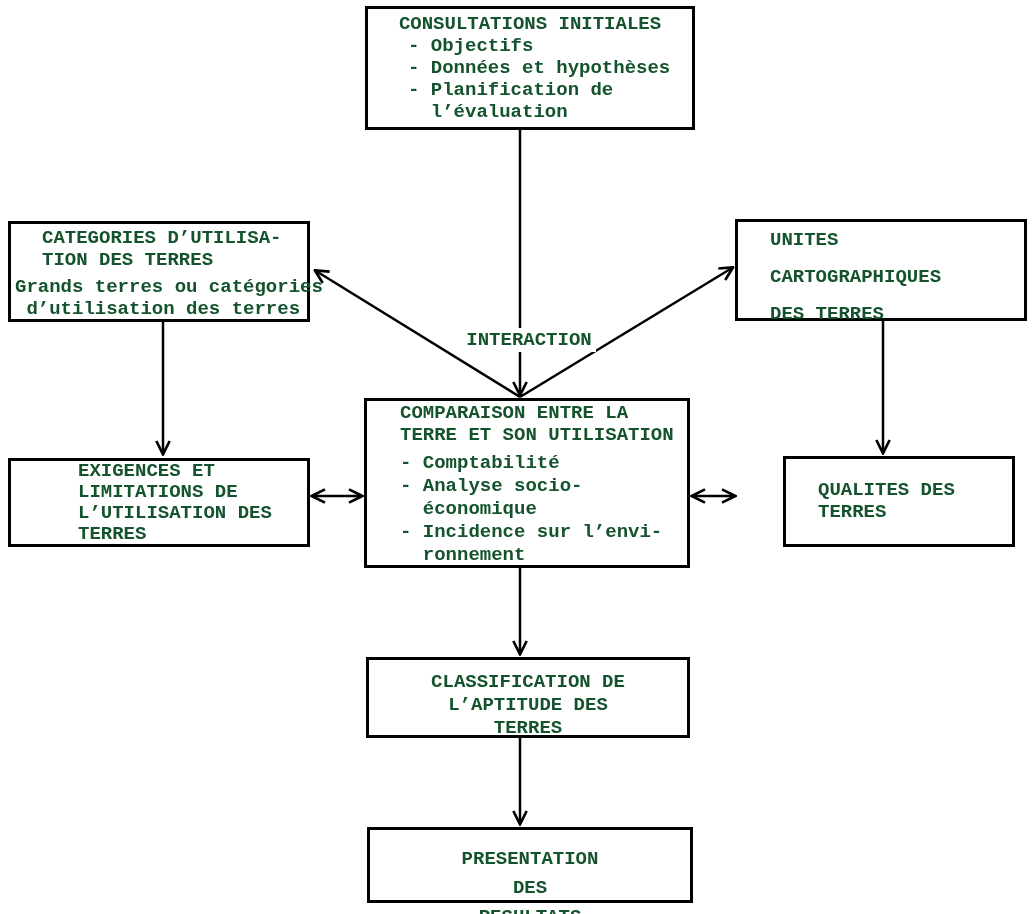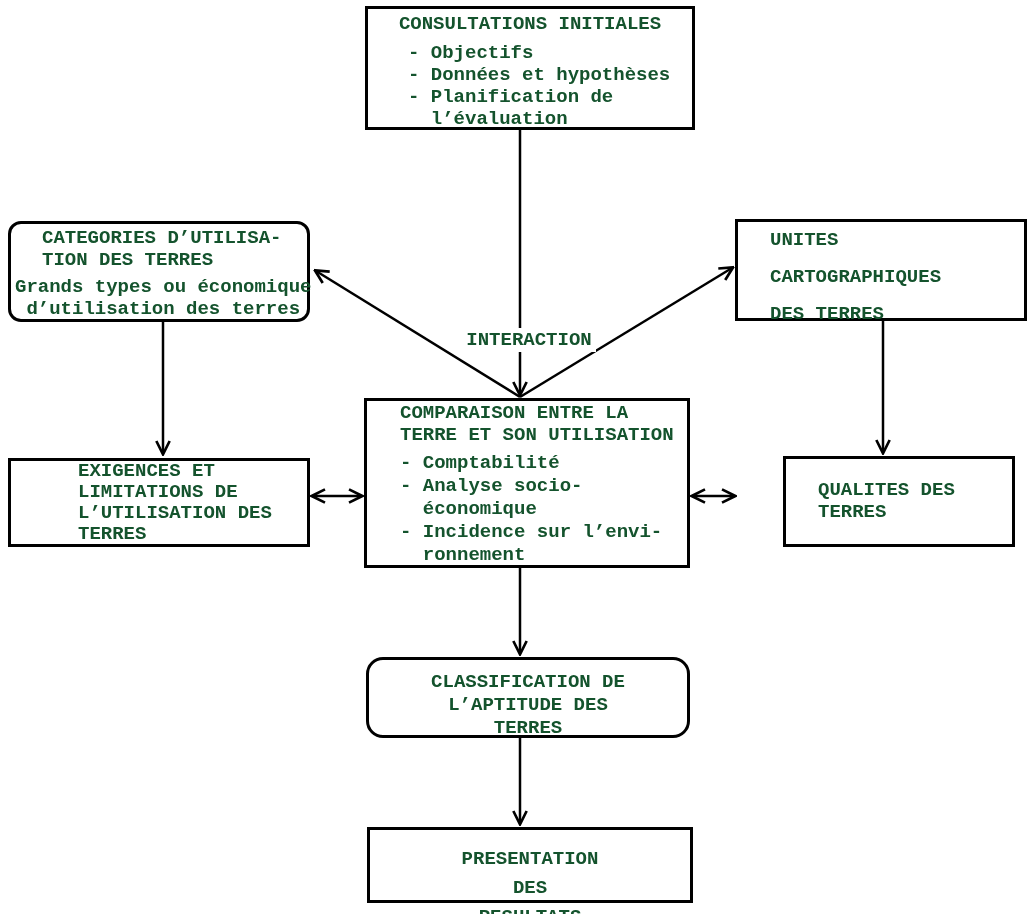--- a/index.html
+++ b/index.html
@@ -11,40 +11,40 @@
   }
   .arrows{position:absolute;left:0;top:0;width:1035px;height:914px;}
   .box{position:absolute;border:3px solid #000;background:#fff;box-sizing:border-box;}
   .pre{white-space:pre;}
   .t-center{text-align:center;}
   .lbl{position:absolute;background:#fff;padding:1px 2px;}
 
   
   #bx-consultations{left:365px;top:6px;width:330px;height:124px;}
   #bx-consultations .title{padding-top:4px;}
-  #bx-consultations .body{margin-top:7px;padding-left:40px;}
+  #bx-consultations .body{margin-top:0;padding-left:40px;}
 
-  #bx-categories{left:8px;top:221px;width:302px;height:101px;border-radius:13px;}
+  #bx-categories{left:8px;top:221px;width:302px;height:101px;}
   #bx-categories .title{padding-top:3px;padding-left:31px;}
   #bx-categories .body{margin-top:5px;padding-left:4px;}
 
   #bx-unites{left:735px;top:219px;width:292px;height:102px;}
   #bx-unites .body{padding-left:32px;line-height:37px;}
 
   #bx-comparaison{left:364px;top:398px;width:326px;height:170px;}
   #bx-comparaison .title{padding-top:1px;padding-left:33px;}
   #bx-comparaison .body{margin-top:6px;padding-left:33px;line-height:23px;}
 
   #bx-exigences{left:8px;top:458px;width:302px;height:89px;}
   #bx-exigences .body{padding-left:31px;line-height:21px;margin-left:36px;}
 
   #bx-qualites{left:737px;top:456px;width:232px;height:91px;margin-left:46px;}
   #bx-qualites .body{padding-top:20px;padding-left:32px;}
 
-  #bx-classification{left:366px;top:657px;width:324px;height:81px;border-radius:17px;}
+  #bx-classification{left:366px;top:657px;width:324px;height:81px;}
   #bx-classification .body{padding-top:11px;line-height:23px;}
 
   #bx-presentation{left:367px;top:827px;width:326px;height:76px;}
   #bx-presentation .body{padding-top:15px;line-height:29px;}
 
   #interaction-label{left:462px;top:328px;width:130px;text-align:center;}
 </style>
 </head>
 <body>
 
@@ -73,21 +73,21 @@
     <div class="title t-center">CONSULTATIONS INITIALES</div>
     <div class="body pre">- Objectifs
 - Données et hypothèses
 - Planification de
   l’évaluation</div>
   </div>
 
   <div class="box" id="bx-categories">
     <div class="title pre">CATEGORIES D’UTILISA-
 TION DES TERRES</div>
-    <div class="body pre">Grands types ou économique
+    <div class="body pre">Grands terres ou catégories
  d’utilisation des terres</div>
   </div>
 
   <div class="box" id="bx-unites">
     <div class="body pre">UNITES
 CARTOGRAPHIQUES
 DES TERRES</div>
   </div>
 
   <div class="box" id="bx-comparaison">

